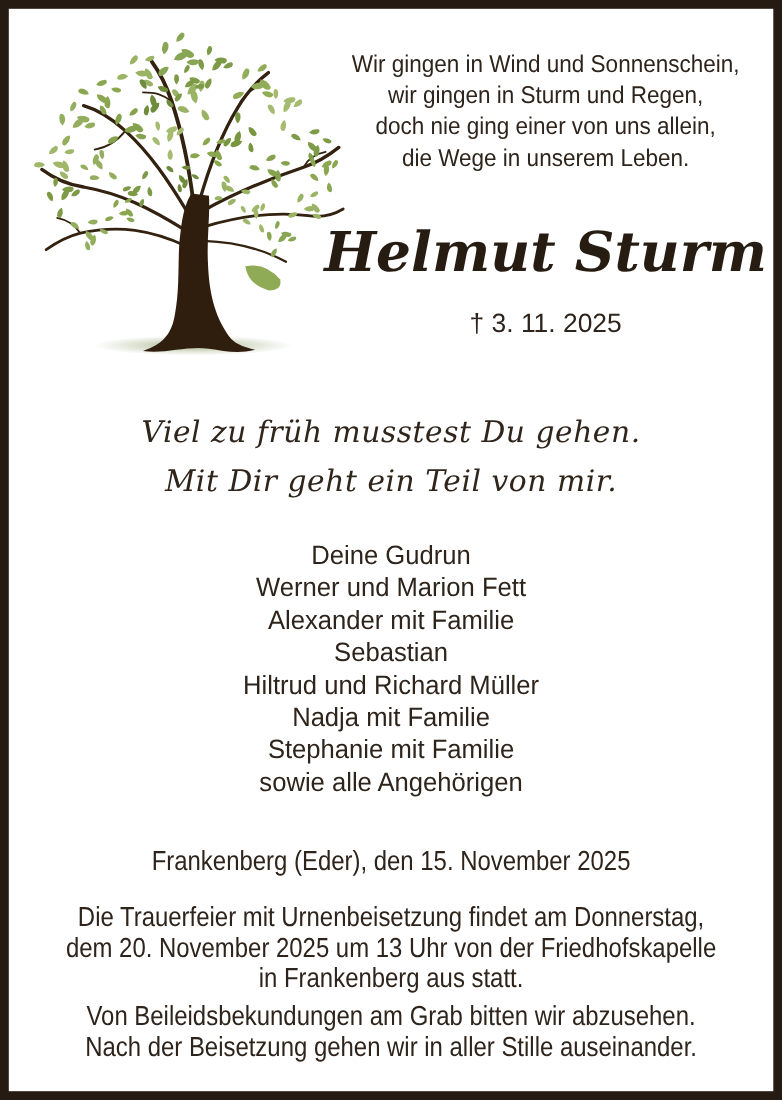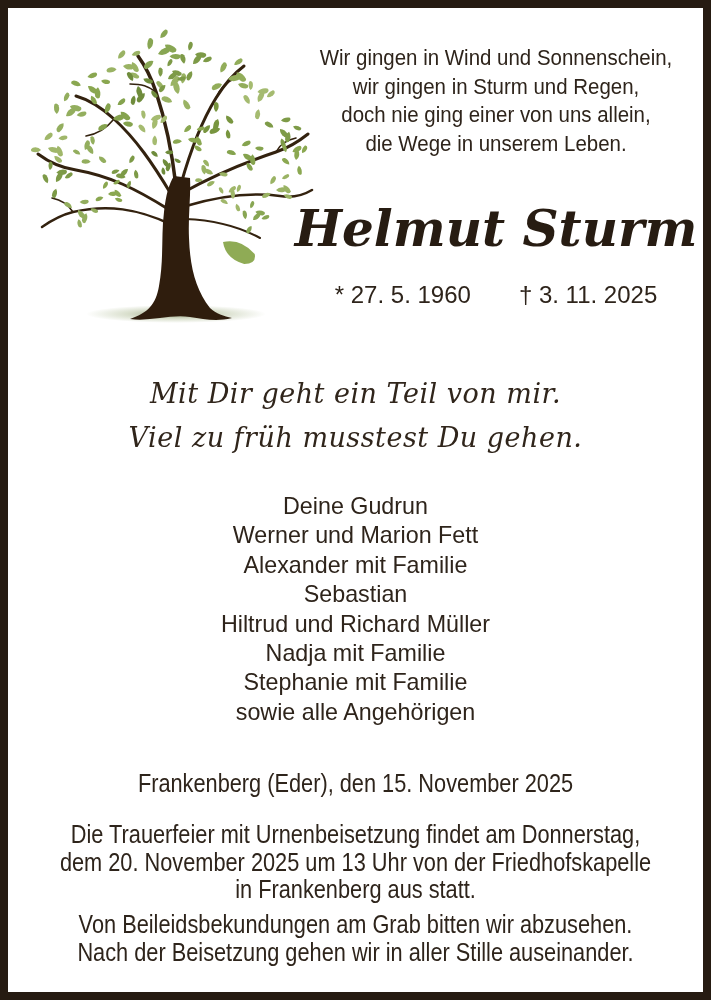--- a/index.html
+++ b/index.html
@@ -167,27 +167,26 @@
   <div class="abs poem">
     <div>Wir gingen in Wind und Sonnenschein,</div>
     <div>wir gingen in Sturm und Regen,</div>
     <div>doch nie ging einer von uns allein,</div>
     <div>die Wege in unserem Leben.</div>
   </div>
 
   <h1 class="abs name">Helmut Sturm</h1>
 
   <div class="abs dates">
-    <span>* 27. 5. 1960</span>
     <span>† 3. 11. 2025</span>
   </div>
 
   <div class="abs epigraph">
+    <div>Viel zu früh musstest Du gehen.</div>
     <div>Mit Dir geht ein Teil von mir.</div>
-    <div>Viel zu früh musstest Du gehen.</div>
   </div>
 
   <div class="abs mourners">
     <div>Deine Gudrun</div>
     <div>Werner und Marion Fett</div>
     <div>Alexander mit Familie</div>
     <div>Sebastian</div>
     <div>Hiltrud und Richard Müller</div>
     <div>Nadja mit Familie</div>
     <div>Stephanie mit Familie</div>

